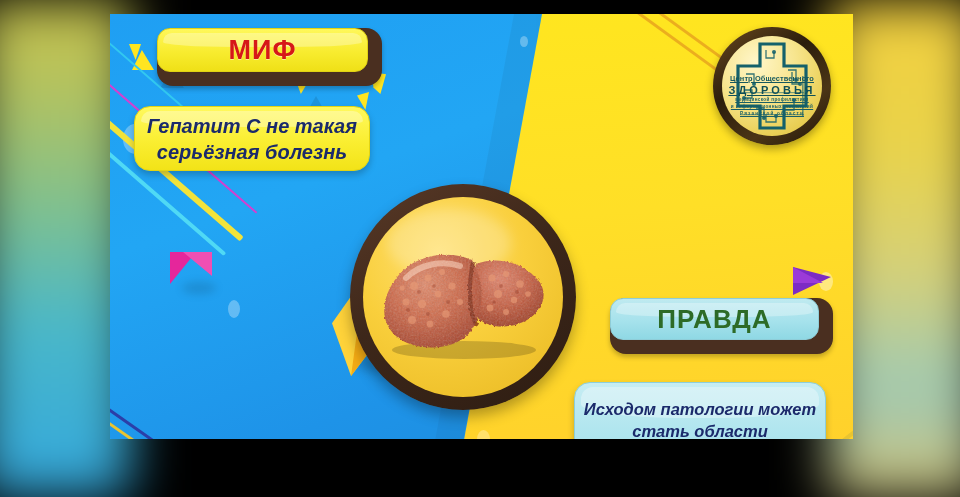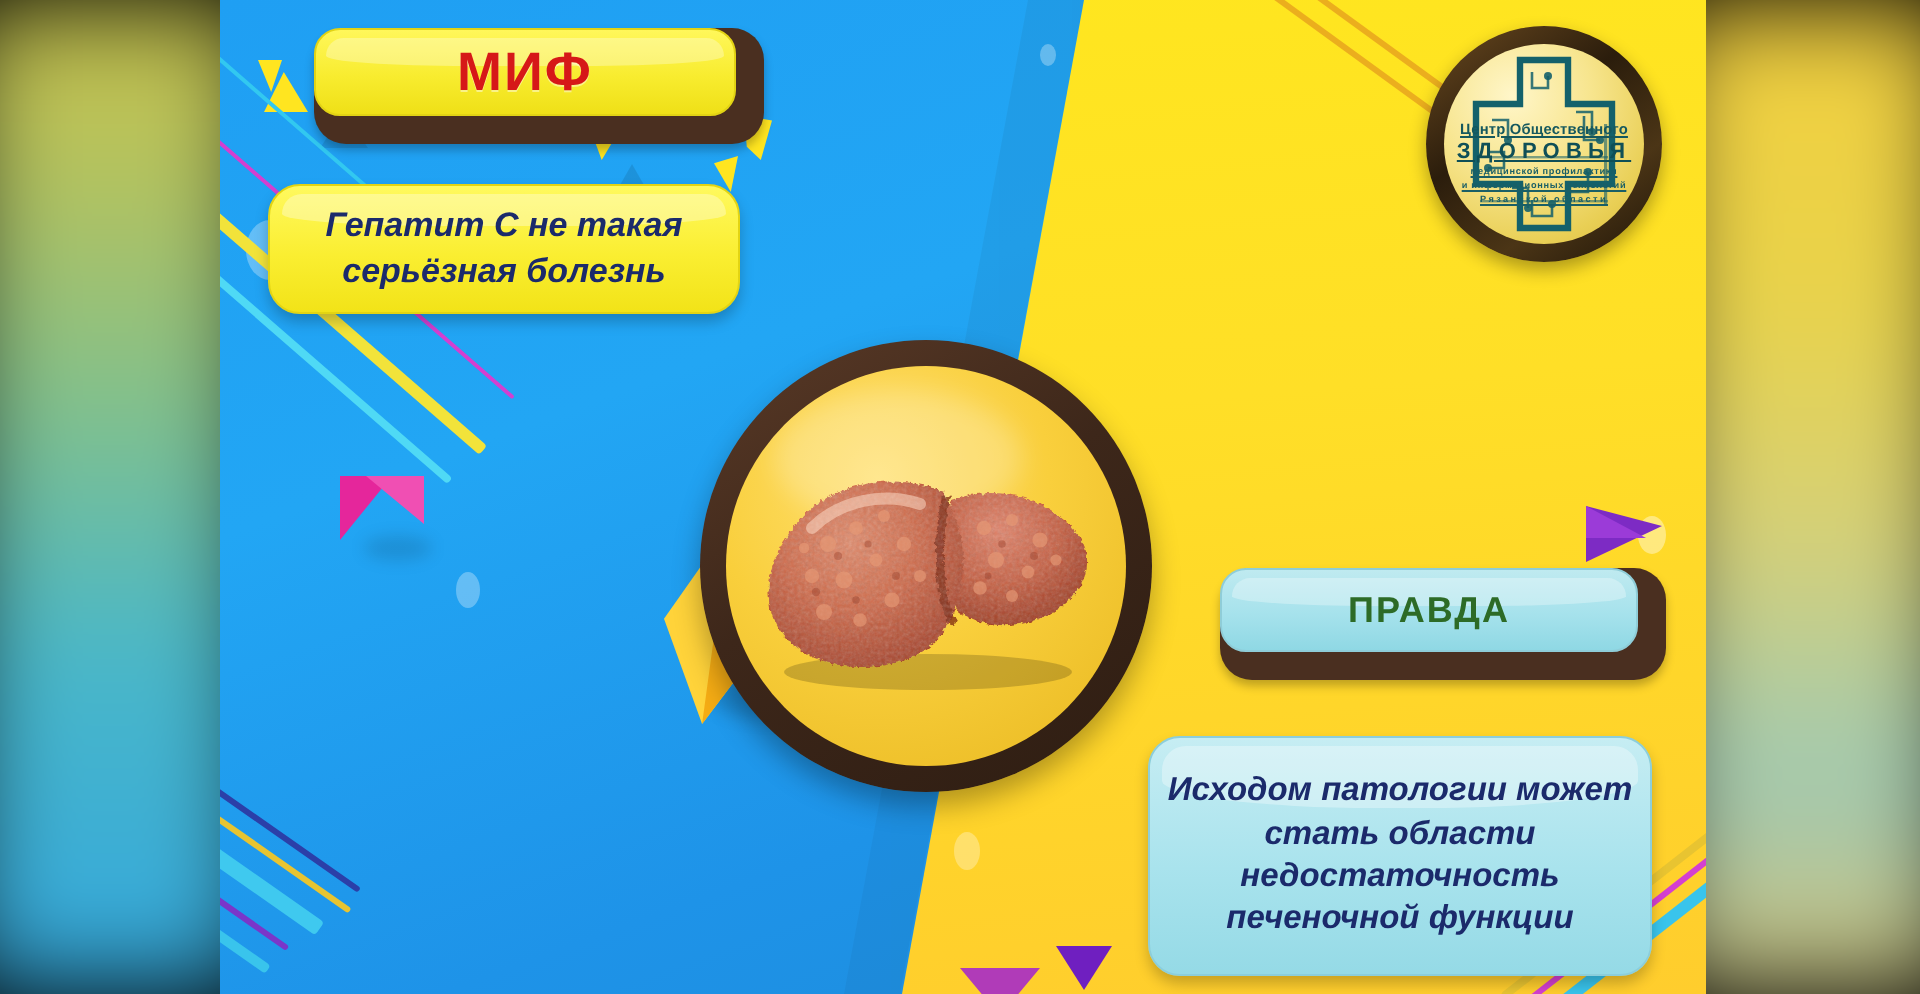--- a/index.html
+++ b/index.html
@@ -8,21 +8,21 @@
   #stage{position:relative;width:960px;height:497px;overflow:hidden;}
 
   
   .sidestrip{position:absolute;top:0;height:497px;filter:blur(26px);}
   #strip-left{left:-20px;width:150px;
     background:linear-gradient(180deg,#c9c24a 0%,#b3c25f 18%,#7fc08f 42%,#49b7c9 66%,#33a7dd 100%);}
   #strip-right{right:-20px;width:150px;
     background:linear-gradient(180deg,#f2cf3e 0%,#e9d34a 30%,#d4d07a 55%,#9fc9b4 78%,#cfc27a 100%);}
 
   
-  #slide{position:absolute;left:110px;top:0;width:743px;height:497px;overflow:hidden;
+  #slide{position:absolute;left:110px;top:14px;width:743px;height:425px;overflow:hidden;
     background:#4d7c0f;}
 
   
   #blue-bg{position:absolute;inset:0;
     background:linear-gradient(160deg,#1f9ff3 0%,#22a6f4 35%,#1e93e8 70%,#1e8ad8 100%);}
   #yellow-shape{position:absolute;top:0;right:0;width:420px;height:497px;
     background:linear-gradient(175deg,#ffe61f 0%,#ffdf27 40%,#ffcd2d 100%);
     clip-path:polygon(9px 0,100% 0,100% 100%,0 100%);}
 
   
@@ -65,35 +65,35 @@
 
   #myth-head{left:47px;top:14px;width:225px;height:58px;}
   #myth-head .front{background:linear-gradient(180deg,#fff75a 0%,#f8ec2f 55%,#efe017 100%);
     border:1px solid #e2d314;}
   #myth-head .label{position:relative;z-index:2;font-size:27px;font-weight:bold;color:#d61818;
     letter-spacing:1px;text-shadow:0 1px 0 rgba(255,255,255,.45);}
 
   #truth-head{left:500px;top:284px;width:223px;height:56px;}
   #truth-head .front{background:linear-gradient(180deg,#bfeaf0 0%,#a6e2ec 55%,#8fd8e4 100%);
     border:1px solid #8fcdd8;}
-  #truth-head .label{position:relative;z-index:2;font-size:18px;font-weight:bold;color:#2d6b27;
+  #truth-head .label{position:relative;z-index:2;font-size:26px;font-weight:bold;color:#2d6b27;
     letter-spacing:1px;}
 
   
   .bubble{position:absolute;border-radius:16px;display:flex;align-items:center;
     justify-content:center;text-align:center;box-shadow:0 4px 7px rgba(0,0,0,.22);}
   .bubble::after{content:"";position:absolute;left:6px;right:6px;top:4px;height:26%;
     border-radius:12px 12px 45% 45%;background:rgba(255,255,255,.33);pointer-events:none;}
   .bubble p{position:relative;z-index:2;margin:0;font-style:italic;font-weight:bold;
     line-height:1.30;}
 
   #myth-bubble{left:24px;top:92px;width:234px;height:63px;
     background:linear-gradient(180deg,#fff95e 0%,#faee31 55%,#f2e318 100%);
     border:1px solid #e3d412;}
-  #myth-bubble p{font-size:17px;color:#1b2a6b;}
+  #myth-bubble p{font-size:20px;color:#1b2a6b;}
 
   #truth-bubble{left:464px;top:368px;width:250px;height:118px;
     background:linear-gradient(180deg,#c6edf3 0%,#a9e3ed 55%,#95dae6 100%);
     border:1px solid #8ccedb;}
   #truth-bubble p{font-size:16.5px;color:#1b2a6b;}
 
   
   #medallion{position:absolute;left:240px;top:170px;width:226px;height:226px;border-radius:50%;
     background:linear-gradient(150deg,#5a3a27 0%,#3d271a 45%,#2e1d12 100%);
     box-shadow:0 7px 14px rgba(0,0,0,.30);}

